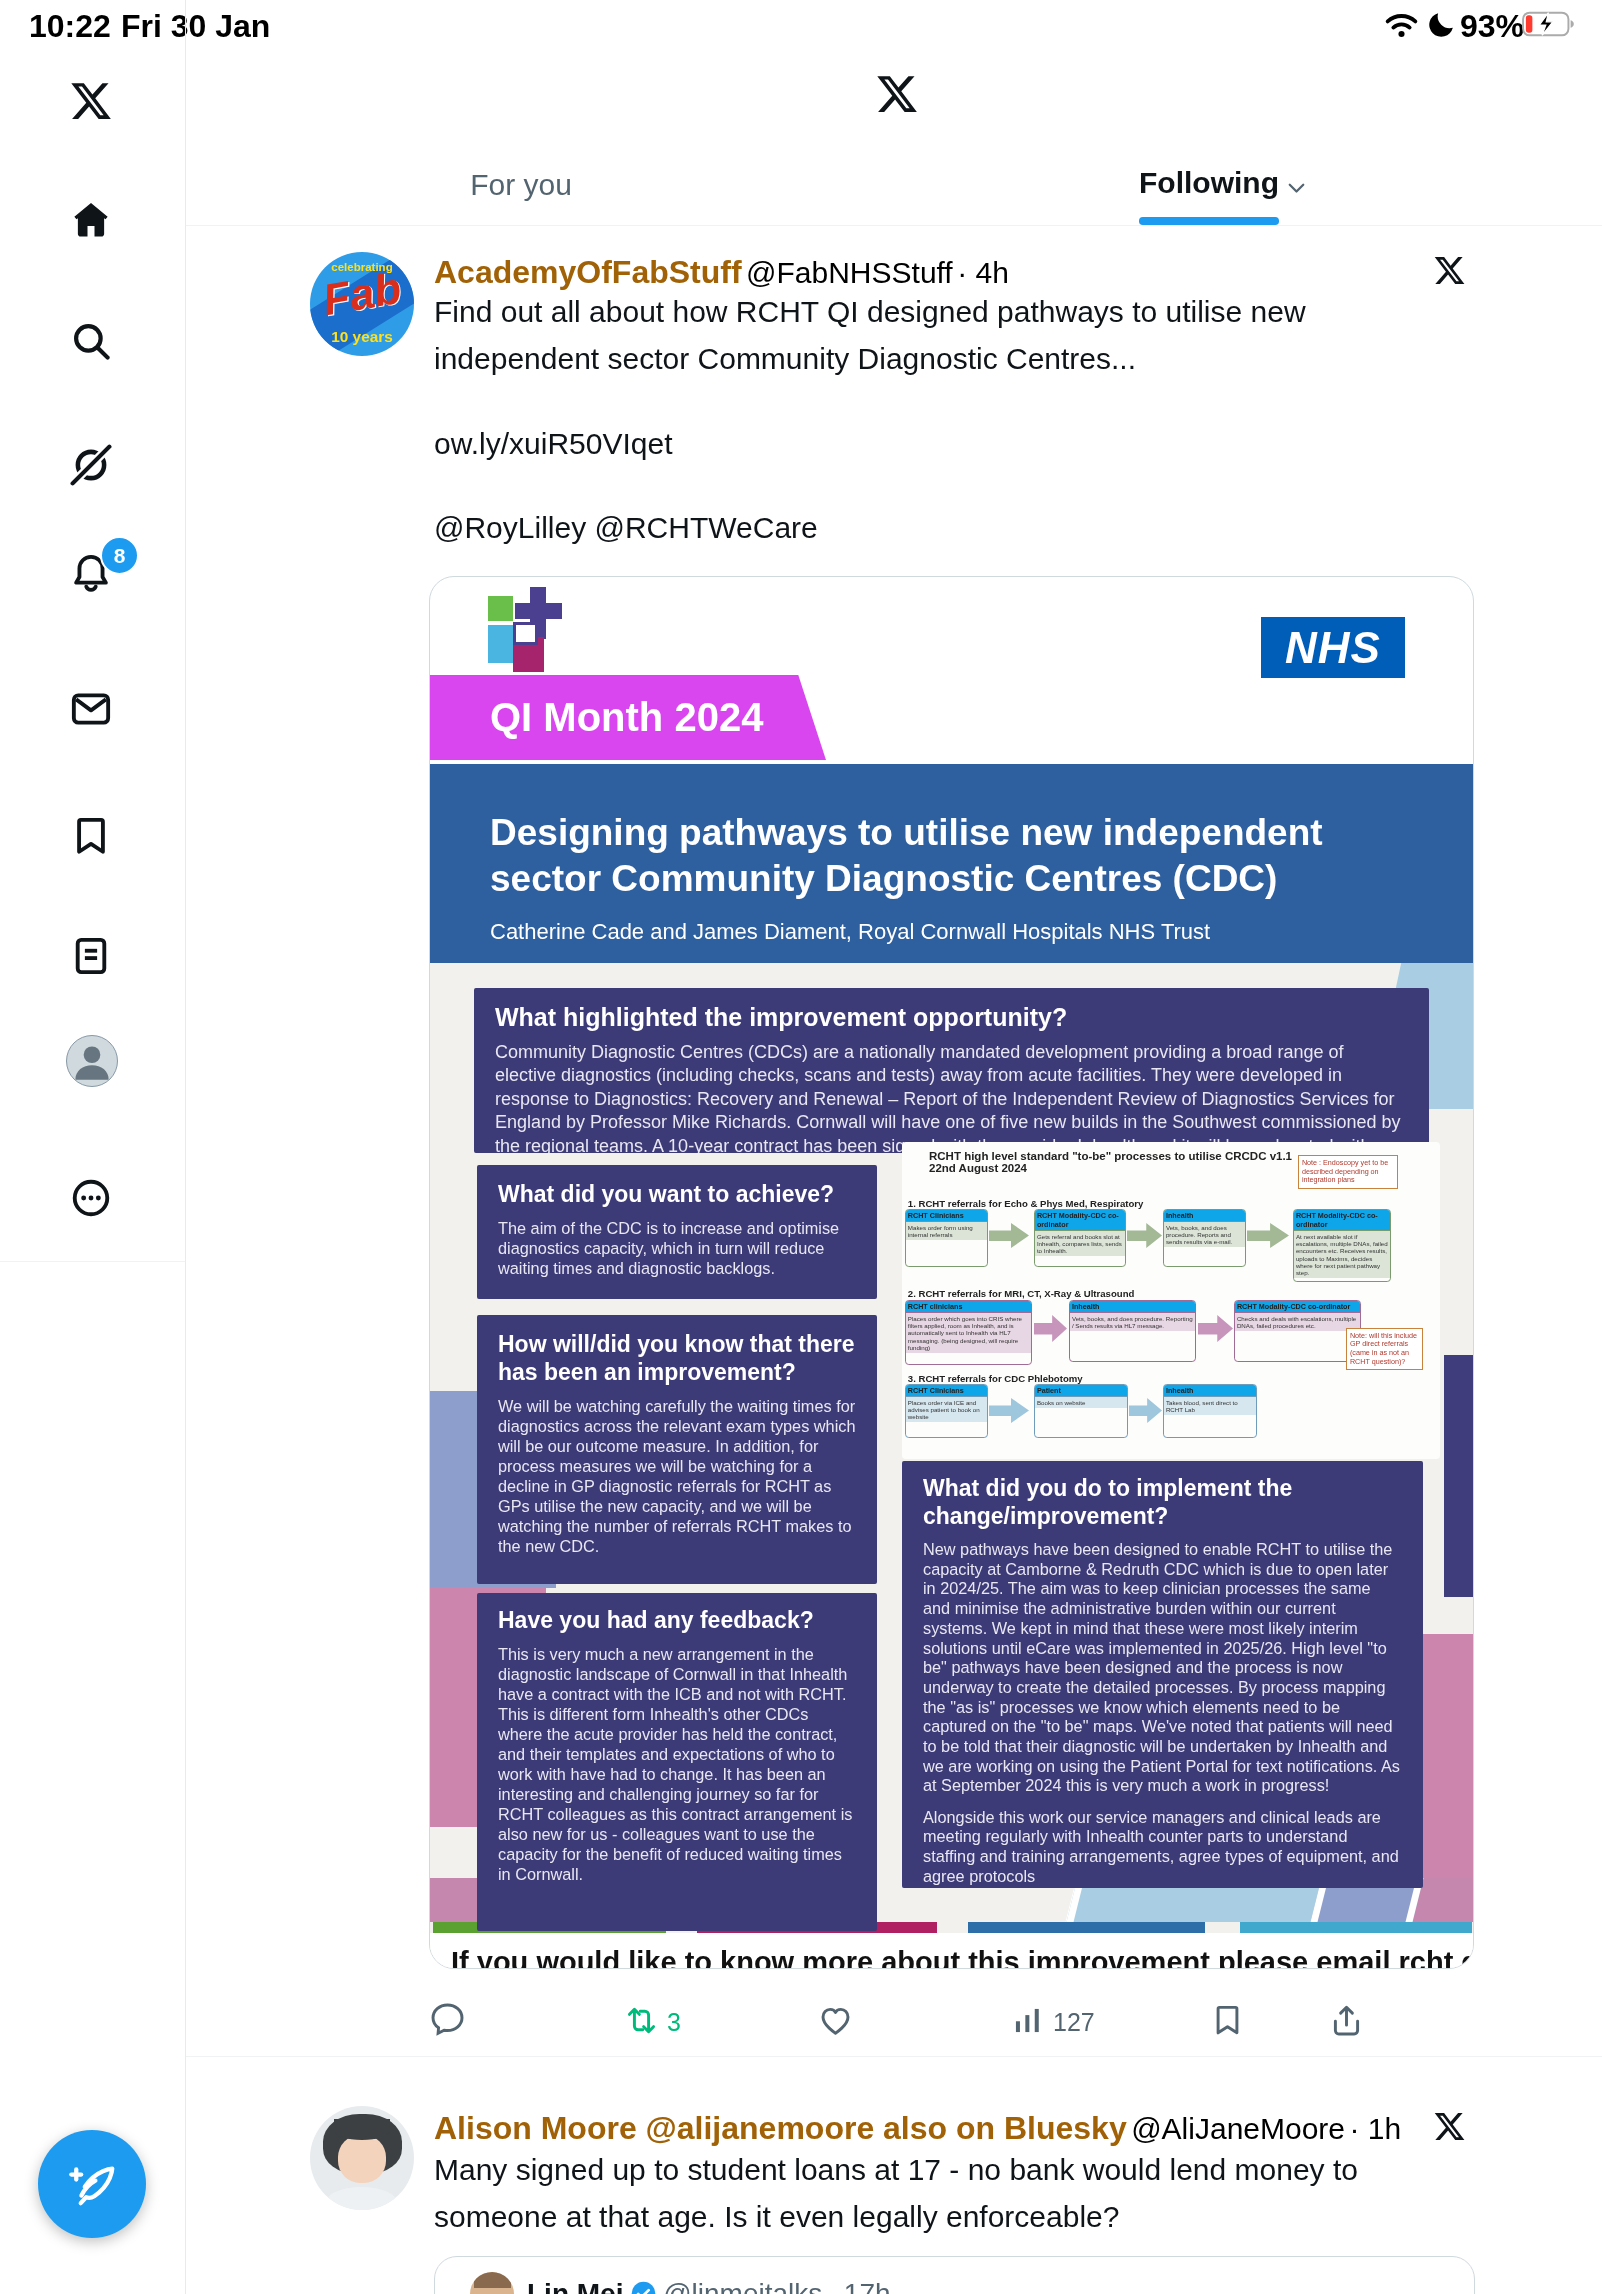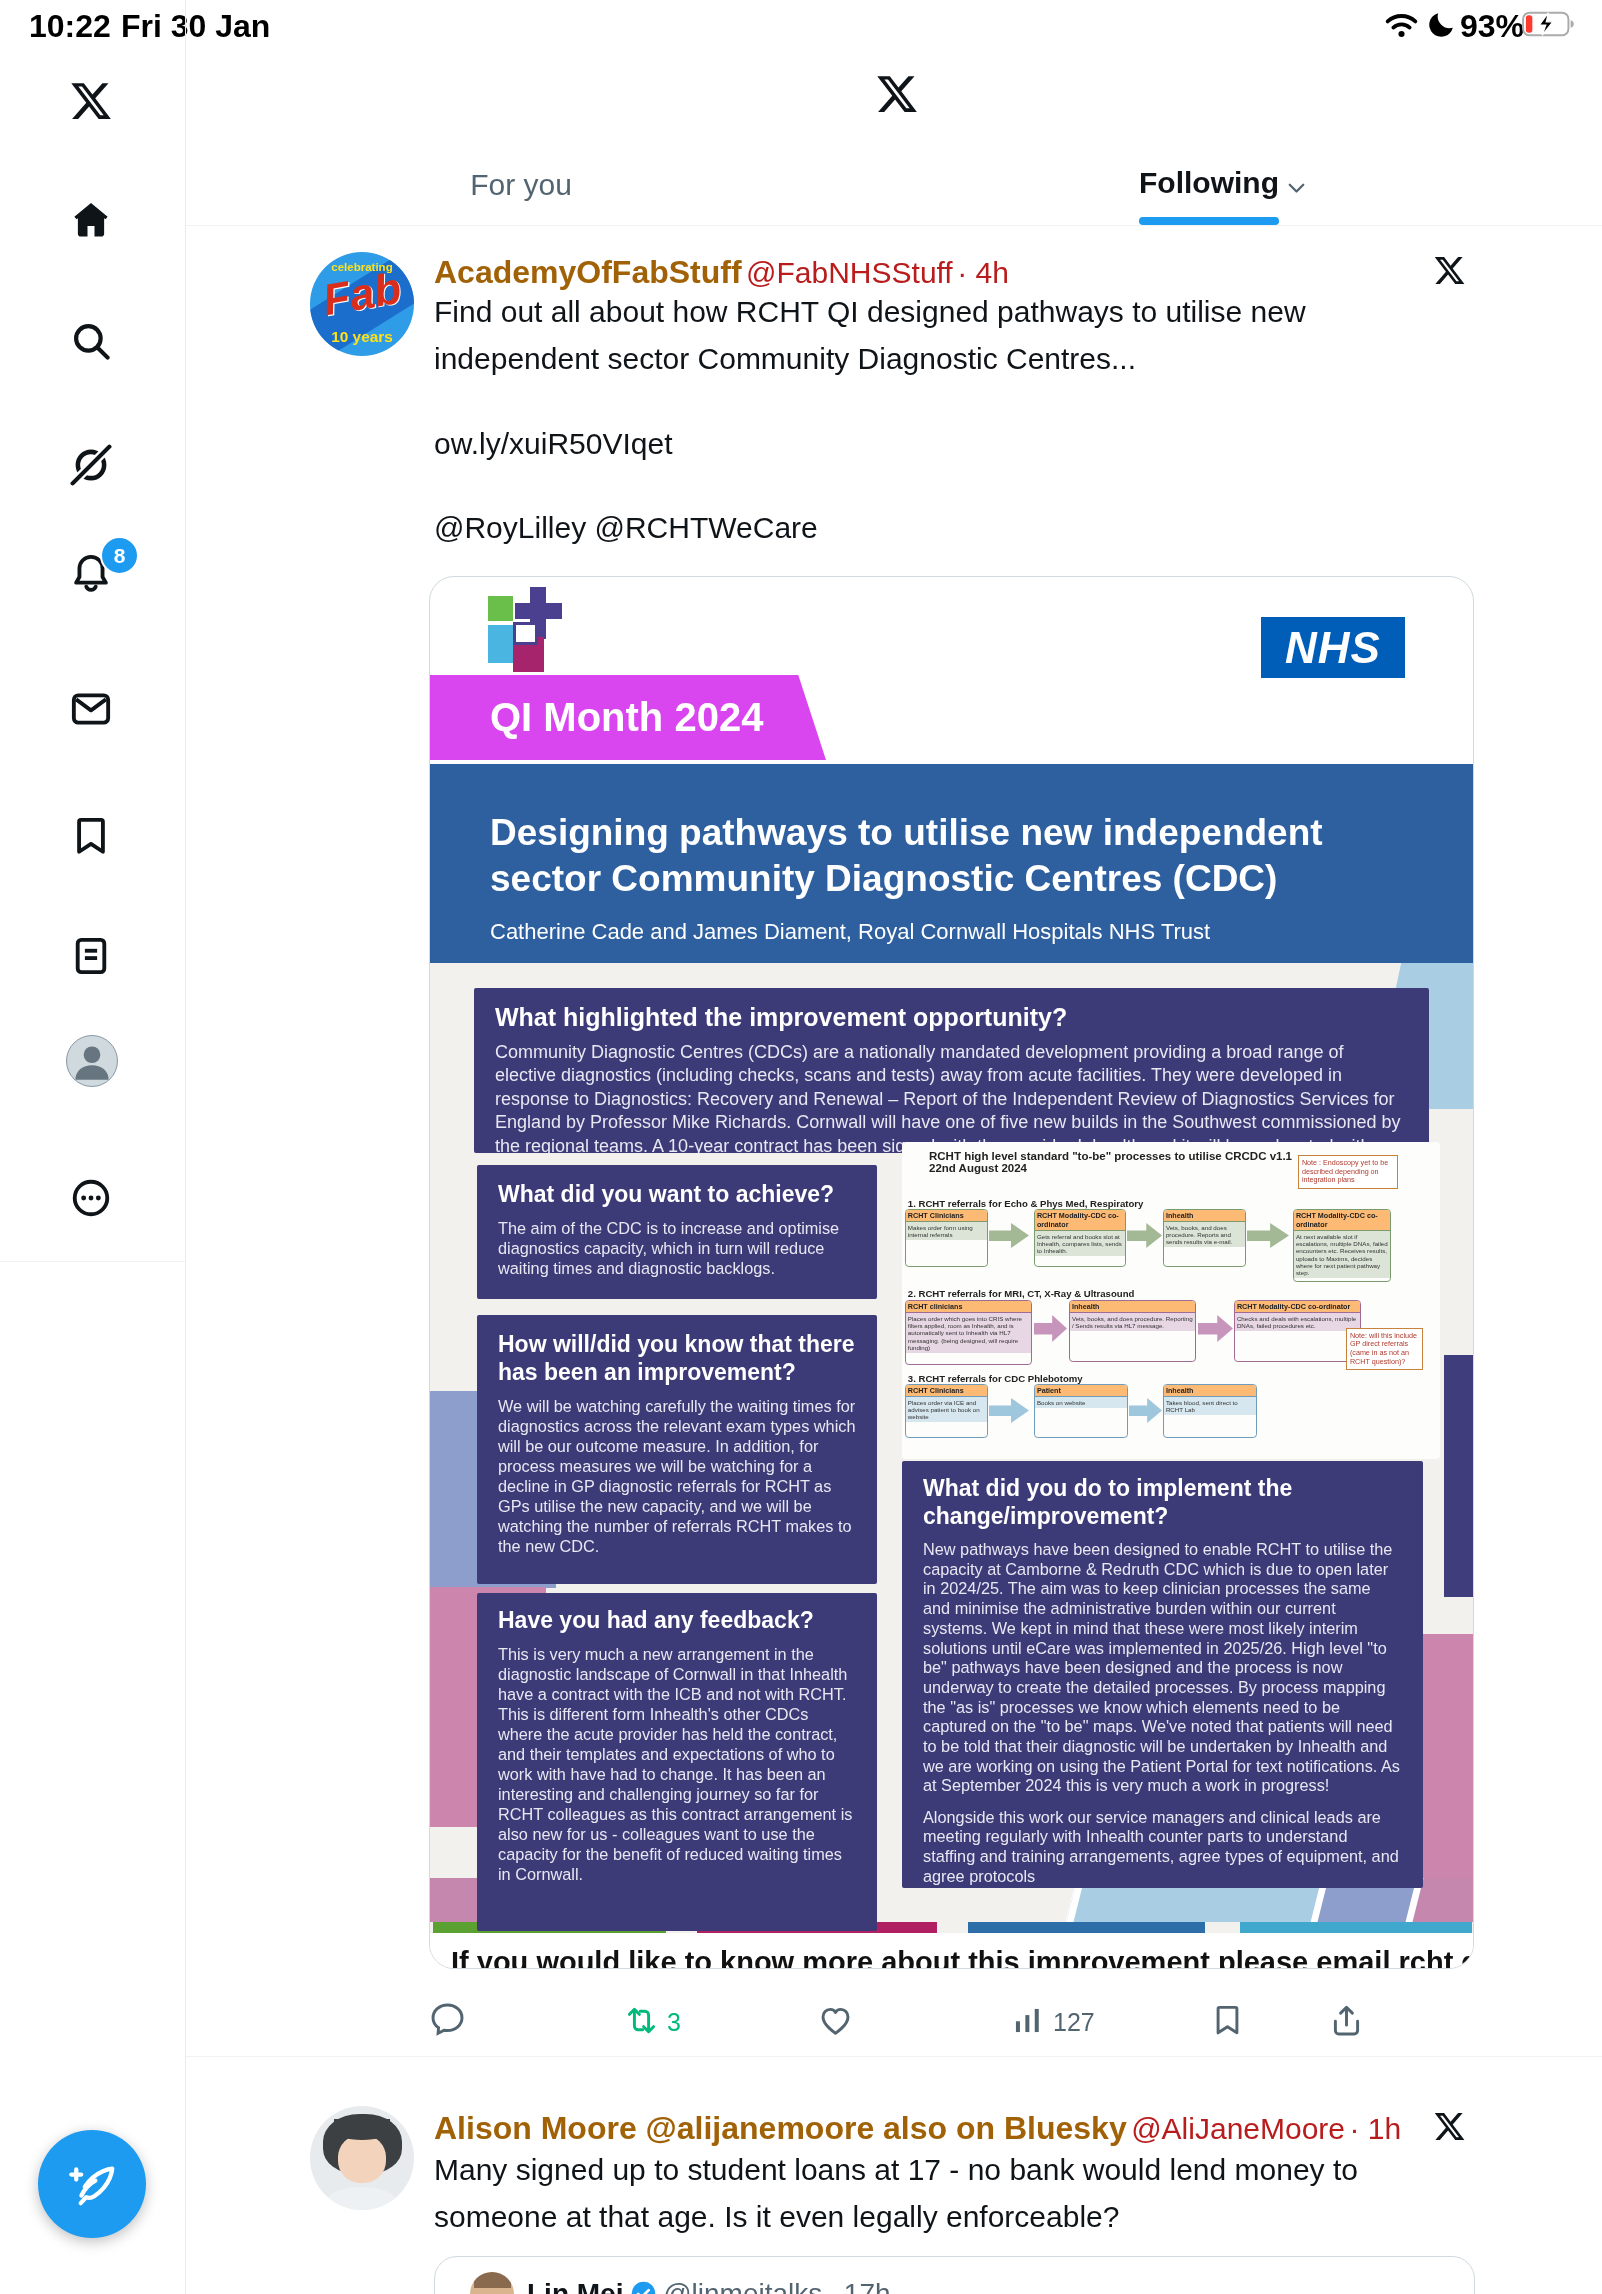--- a/index.html
+++ b/index.html
@@ -12,21 +12,21 @@
   .vline{width:1px;background:#e7ebee;}
   .hline{height:1px;background:#eff3f4;}
   .blue{color:#1d9bf0;}
   .tab{font-size:30px;}
   .tab.active{font-weight:bold;color:#0f1419;}
   .tab.inactive{color:#536471;}
   .tab-underline{height:7.7px;border-radius:3.8px;background:#1d9bf0;}
   .status{font-size:32px;font-weight:600;color:#000;}
   
   .tname{font-weight:bold;font-size:32px;color:#a16207;}
-  .thandle{font-size:30px;color:#b91c1c;}
+  .thandle{font-size:30px;color:#000000;}
   .ttext{font-size:30px;line-height:47px;color:#0f1419;}
   .count{font-size:25px;color:#536471;}
   .count.green{color:#00ba7c;}
   .avatar{border-radius:50%;overflow:hidden;}
   
   .fabav{background:#2f9ce8;text-align:center;}
   .fabav .swirl{position:absolute;left:-19px;top:29px;width:144px;height:50px;background:#1b6ecb;transform:rotate(-32deg);border-radius:25px;}
   .fabav .l1{position:absolute;top:8.6px;left:0;right:0;color:#ffe01a;font-size:11.5px;font-weight:bold;}
   .fabav .l2{position:absolute;top:17.3px;left:0;right:0;color:#d92e1c;font-size:44px;font-weight:bold;font-style:italic;transform:rotate(-10deg);text-shadow:1px 1px 0 #fff;}
   .fabav .l3{position:absolute;bottom:9.6px;left:0;right:0;color:#ffe01a;font-size:15.4px;font-weight:bold;}
@@ -35,21 +35,21 @@
   .aliav .hair{position:absolute;left:12.5px;top:7.7px;width:79px;height:60px;background:#3c4043;border-radius:46% 46% 42% 42%;}
   .aliav .face{position:absolute;left:28px;top:29px;width:48px;height:48px;background:#f3d3bc;border-radius:46%;}
   .aliav .bang{position:absolute;left:24px;top:13.4px;width:56px;height:21px;background:#3c4043;border-radius:0 0 60% 60%;}
   .aliav .body{position:absolute;left:15.4px;bottom:-9.6px;width:73px;height:33px;background:#eef1f3;border-radius:50% 50% 0 0;}
   
   #poster{left:429px;top:576px;width:1043px;height:1391px;border:1px solid #cfd9de;border-radius:25px;overflow:hidden;background:#fff;}
   .pnavy{background:#3c3a77;color:#fff;border-radius:1.9px;overflow:hidden;}
   .pnavy h4{margin:0 0 9.6px 0;font-size:23px;line-height:28px;}
   .pnavy p{margin:0;font-size:16.3px;line-height:20px;color:#e8e7f2;}
   .fbox{border-radius:3.8px;overflow:hidden;border:1.4px solid;}
-  .fbox .ft{background:#fdba74;font-size:7.2px;font-weight:bold;padding:1px 1.9px;color:#222;}
+  .fbox .ft{background:#0ea5e9;font-size:7.2px;font-weight:bold;padding:1px 1.9px;color:#222;}
   .fbox .fb{font-size:6.2px;line-height:7.2px;padding:1.9px;color:#333;}
   .fbox.green{border-color:#7b9b6f;} .fbox.green .fb{background:#dbe4d6;} .fbox.green .ft{border-bottom:1px solid #7b9b6f;}
   .fbox.pink{border-color:#a06b95;} .fbox.pink .fb{background:#e7d6e3;} .fbox.pink .ft{border-bottom:1px solid #a06b95;}
   .fbox.blue{border-color:#6f9cbb;} .fbox.blue .fb{background:#d6e7f0;} .fbox.blue .ft{border-bottom:1px solid #6f9cbb;}
   .farrow{clip-path:polygon(0 30%,55% 30%,55% 0,100% 50%,55% 100%,55% 72%,0 72%);}
   .farrow.green{background:#a3b894;} .farrow.pink{background:#c795bb;} .farrow.blue{background:#9ec6dd;}
   .fnote{background:#fff;border:1.4px solid #c8823c;color:#b03a2e;font-size:7.2px;line-height:8.6px;padding:2.9px;}
   .flabel{font-size:9.6px;font-weight:bold;color:#222;}
   .trap{transform:skewX(-14deg);border-left:7.7px solid #fff;border-right:7.7px solid #fff;}
 </style>

